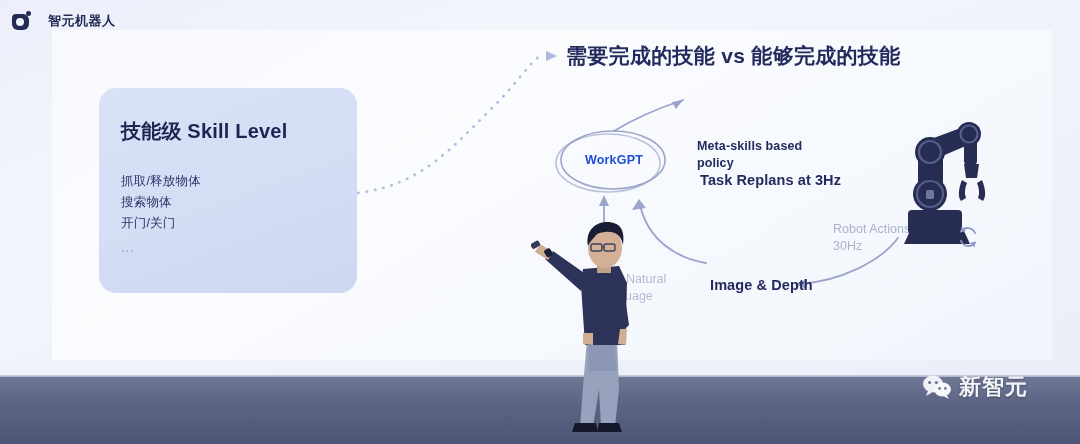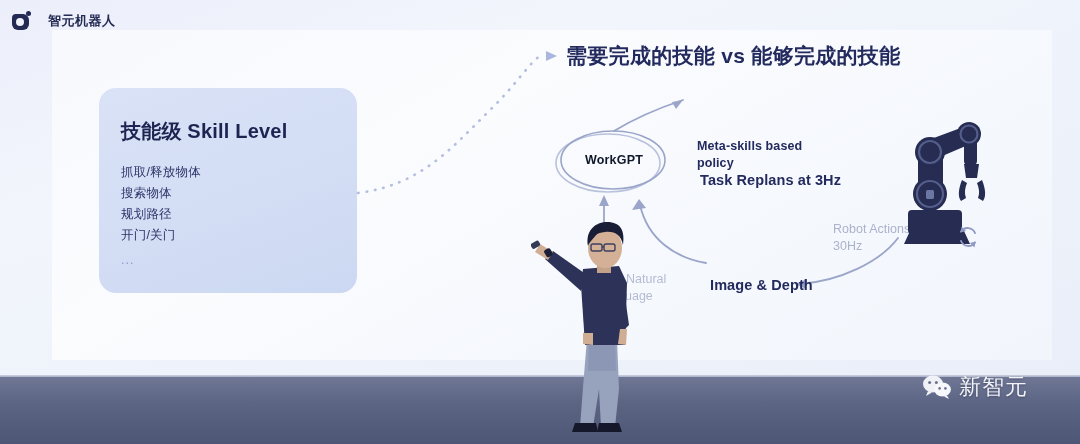--- a/index.html
+++ b/index.html
@@ -58,21 +58,21 @@
 
   
   .skill-card {
     position:absolute; left:99px; top:88px; width:258px; height:205px;
     background:linear-gradient(160deg,#d9e2f6 0%,#d3ddf4 55%,#ccd8f2 100%);
     border-radius:17px;
     padding:30px 0 0 22px;
   }
   .skill-title {
     font-size:20px; font-weight:700; color:#1d2452;
-    letter-spacing:.2px; margin-bottom:17px;
+    letter-spacing:.2px; margin-bottom:26px;
   }
   .skill-item {
     font-size:12.5px; color:#2b3468; line-height:21px; letter-spacing:.2px;
   }
   .skill-ellipsis {
     font-size:12.5px; color:#8e9ac4; margin-top:7px; letter-spacing:1px;
   }
 
   
   .headline {
@@ -100,61 +100,60 @@
     position:absolute; left:833px; top:221px; width:120px;
     font-size:12.5px; line-height:17px; color:#aab2cc; font-weight:400;
   }
   .lbl-task {
     position:absolute; left:561px; top:271px; width:128px;
     font-size:12.5px; line-height:17px; color:#b4bbd3; font-weight:400;
     text-align:center;
   }
   .workgpt-label {
     position:absolute; left:570px; top:153px; width:88px;
-    text-align:center; font-size:12.5px; font-weight:700; color:#0f172a;
+    text-align:center; font-size:12.5px; font-weight:700; color:#1d4ed8;
     letter-spacing:.2px;
   }
 
   
   .robot { position:absolute; left:878px; top:98px; width:118px; height:150px; }
 
   
   .refresh-icon { position:absolute; left:955px; top:224px; width:26px; height:26px; }
 
   
   .speaker { position:absolute; left:531px; top:221px; width:128px; height:215px; }
 
   
   .watermark {
     position:absolute; left:922px; top:372px;
     display:flex; align-items:center; gap:7px; z-index:50;
   }
   .wm-icon { width:30px; height:24px; }
   .wm-text {
-    font-size:22px; font-weight:400; color:#f2f3f7;
+    font-size:22px; font-weight:700; color:#f2f3f7;
     letter-spacing:1px;
     text-shadow:0 1px 2px rgba(30,35,60,.45);
   }
 </style>
 </head>
 <body>
 
 <div id="stage">
 
   <div class="wall"></div>
   <div class="floor-edge"></div>
   <div class="floor"></div>
 
   <div class="slide"></div>
 
   <div class="skill-card">
     <div class="skill-title">技能级 Skill Level</div>
     <div class="skill-item">抓取/释放物体</div>
     <div class="skill-item">搜索物体</div>
-    <div class="skill-item">规划路径</div>
     <div class="skill-item">开门/关门</div>
     <div class="skill-ellipsis">...</div>
   </div>
 
   <div class="headline-arrow"></div>
   <div class="headline">需要完成的技能 vs 能够完成的技能</div>
 
   <svg class="diagram" viewBox="0 0 1080 444">
 
     <path d="M358,193 C420,185 450,150 490,110 C515,86 530,62 540,56" fill="none" stroke="#b3bde0" stroke-width="2.6" stroke-linecap="round" stroke-dasharray="0.5 8"></path>

